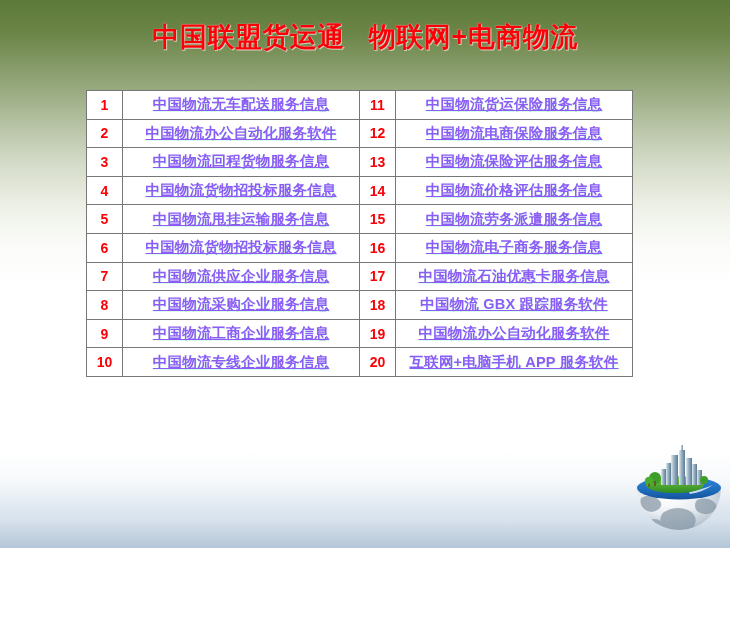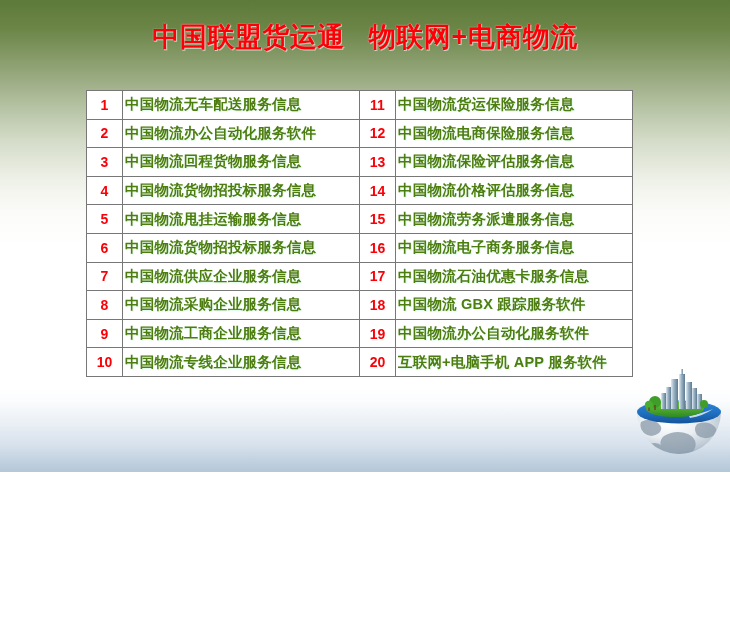--- a/index.html
+++ b/index.html
@@ -12,21 +12,21 @@
     font-family: "Liberation Sans", "DejaVu Sans", sans-serif;
     background: #ffffff;
     position: relative;
   }
 
   
   #slide {
     position: absolute;
     inset: 0;
     width: 730px;
-    height: 472px;
+    height: 548px;
     background:
       linear-gradient(to bottom,
         #5d7a3a 0%,
         #6b8547 6%,
         #8ea173 14%,
         #b3c0a0 22%,
         #d5dcc9 30%,
         #eef1e8 38%,
         #fbfcf9 45%,
         #ffffff 52%,
@@ -86,28 +86,29 @@
   .num-cell {
     width: 36px;
     text-align: center;
     color: #fb0007;
     font-weight: 700;
     font-size: 14px;
     text-shadow: 0 0 1px rgba(255,255,255,.8);
   }
   .txt-cell {
     width: 237px;
-    text-align: left;
-    color: #4d7c0f;
+    text-align: center;
+    color: #8b5cf6;
     font-weight: 700;
     font-size: 14.5px;
     letter-spacing: .2px;
     text-shadow:
       0 0 1px rgba(255,255,255,.95),
       1px 1px 0 rgba(180,255,210,.45);
+    text-decoration: underline;
   }
   
   #svc-table { border: 1px solid #4a4a4a; }
   #svc-table td { border-color: #777777; }
 
   
   #body-text {
     position: absolute;
     left: 76px;
     top: 394px;

